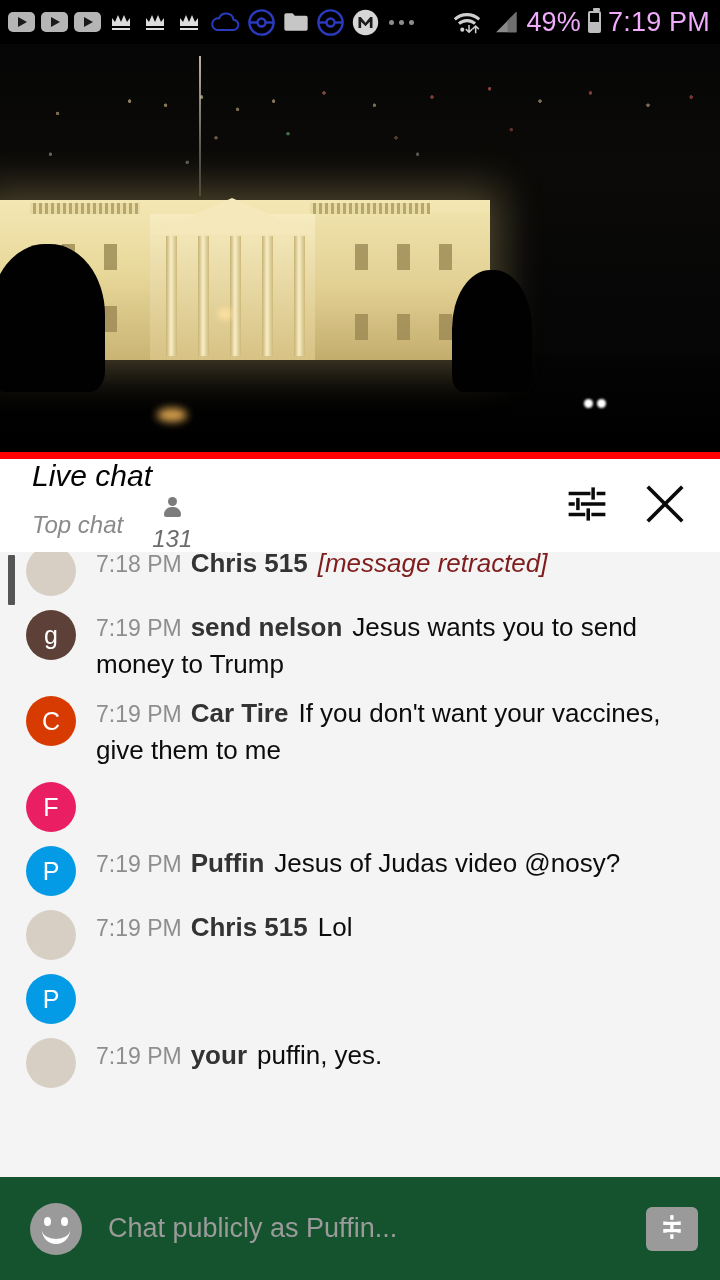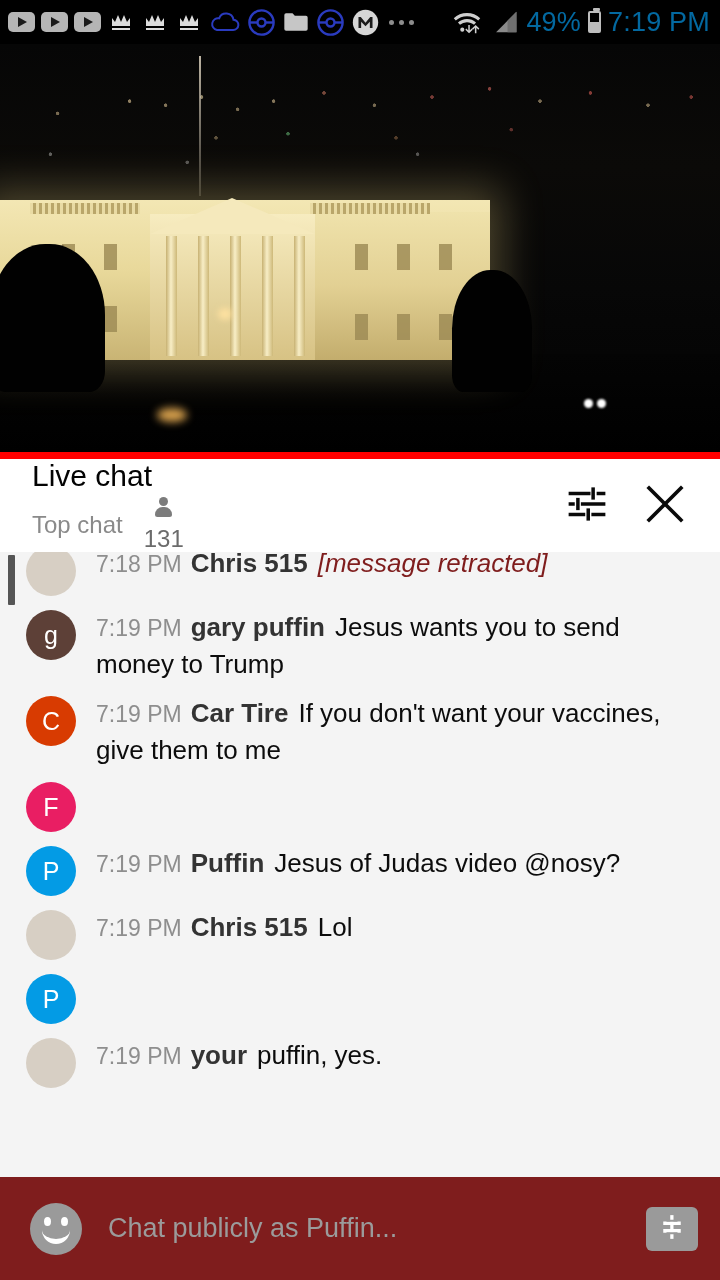--- a/index.html
+++ b/index.html
@@ -25,21 +25,21 @@
   .yt-badge{
     width:27px;height:20px;border-radius:5px;background:#b5b5b5;
     display:flex;align-items:center;justify-content:center;
   }
   .yt-badge .tri{
     width:0;height:0;border-left:9px solid #1a1a1a;
     border-top:5.5px solid transparent;border-bottom:5.5px solid transparent;
     margin-left:2px;
   }
   .sb-txt{
-    color:#0369a1; font-size:27px; letter-spacing:0.2px;
+    color:#f0abfc; font-size:27px; letter-spacing:0.2px;
     font-family:"Liberation Sans", sans-serif;
   }
   .dots{ display:flex; gap:5px; align-items:center; padding:0 3px;}
   .dots i{ width:5px;height:5px;border-radius:50%;background:#8d8d8d;display:block; }
   .battery{
     width:13px;height:22px;border:2px solid #bdbdbd;border-radius:2px;
     position:relative; display:flex; align-items:flex-end;
   }
   .battery:before{
     content:"";position:absolute;top:-5px;left:3px;width:7px;height:3px;background:#bdbdbd;border-radius:1px;
@@ -127,23 +127,23 @@
   #progress-bar{
     position:absolute; left:0; top:452px; width:720px; height:7px; background:#f00;
   }
   #progress-bar .fill{ height:100%; background:#f00; }
 
   
   #chat-header{
     position:absolute; top:459px; left:0; width:720px; height:93px;
     background:#fff; display:flex; align-items:center; padding:0 24px 0 32px;
   }
-  .hdr-texts{ flex:1; }
+  .hdr-texts{ flex:1;font-style:italic; }
   #chat-title{ font-size:30px; color:#030303; font-weight:400; line-height:34px; }
-  .hdr-sub{ display:flex; align-items:center; gap:9px; margin-top:4px; }
+  .hdr-sub{ display:flex; align-items:center; gap:17px; margin-top:4px; }
   #chat-mode{ font-size:24px; color:#8a8a8a; }
   .viewer-wrap{ display:flex; align-items:center; gap:6px; margin-left:12px;flex-direction:column;}
   .person-ico{ width:17px;height:22px;position:relative; }
   .person-ico .h{ position:absolute;top:0;left:4px;width:9px;height:9px;border-radius:50%;background:#7c7c7c;}
   .person-ico .b{ position:absolute;bottom:2px;left:0;width:17px;height:10px;border-radius:9px 9px 3px 3px;background:#7c7c7c;}
   #viewer-count{ font-size:24px; color:#6b6b6b; }
 
   #tune-btn{ width:62px;height:62px;display:flex;align-items:center;justify-content:center;cursor:pointer; }
   #close-btn{ width:62px;height:62px;display:flex;align-items:center;justify-content:center;cursor:pointer;margin-left:16px; }
 
@@ -187,21 +187,21 @@
   .ph-nosy{
     background:
       radial-gradient(circle at 50% 72%, #8a5b48 0 9%, transparent 10%),
       radial-gradient(circle at 50% 55%, #d9a989 0 36%, transparent 38%),
       linear-gradient(160deg,#c9a186,#a67a5d);
   }
 
   
   #chat-input-bar{
     position:absolute; top:1177px; left:0; width:720px; height:103px;
-    background:#7f1d1d; display:flex; align-items:center; padding:0 22px 0 30px;
+    background:#14532d; display:flex; align-items:center; padding:0 22px 0 30px;
   }
   #emoji-btn{
     width:52px;height:52px;border-radius:50%;background:#9a9a9a;
     position:relative;flex:0 0 52px;cursor:pointer;
   }
   #emoji-btn .eye{ position:absolute;top:14px;width:7px;height:9px;border-radius:50%;background:#fff; }
   #emoji-btn .eye.l{ left:14px; } #emoji-btn .eye.r{ right:14px; }
   #emoji-btn .mouth{
     position:absolute;bottom:11px;left:12px;width:28px;height:14px;
     border-bottom:5px solid #fff;border-radius:0 0 20px 20px;
@@ -401,21 +401,21 @@
 
 <div id="chat-list">
   <div id="chat-scrollbar"></div>
   <div id="messages-container">
       <div class="msg first">
         <div class="avatar photo ph-chris"></div>
         <div class="msg-body"><span class="msg-time">7:18 PM</span><span class="msg-author">Chris 515</span><span class="msg-text retracted">[message retracted]</span></div>
       </div>
       <div class="msg">
         <div class="avatar" style="background: rgb(93, 64, 55);">g</div>
-        <div class="msg-body"><span class="msg-time">7:19 PM</span><span class="msg-author">gary puffin</span><span class="msg-text">Jesus wants you to send money to Trump</span></div>
+        <div class="msg-body"><span class="msg-time">7:19 PM</span><span class="msg-author">send nelson</span><span class="msg-text">Jesus wants you to send money to Trump</span></div>
       </div>
       <div class="msg">
         <div class="avatar" style="background: rgb(216, 59, 1);">C</div>
         <div class="msg-body"><span class="msg-time">7:19 PM</span><span class="msg-author">Car Tire</span><span class="msg-text">If you don't want your vaccines, give them to me</span></div>
       </div>
       <div class="msg">
         <div class="avatar" style="background: rgb(233, 30, 99);">F</div>
       </div>
       <div class="msg">
         <div class="avatar" style="background: rgb(3, 155, 229);">P</div>

